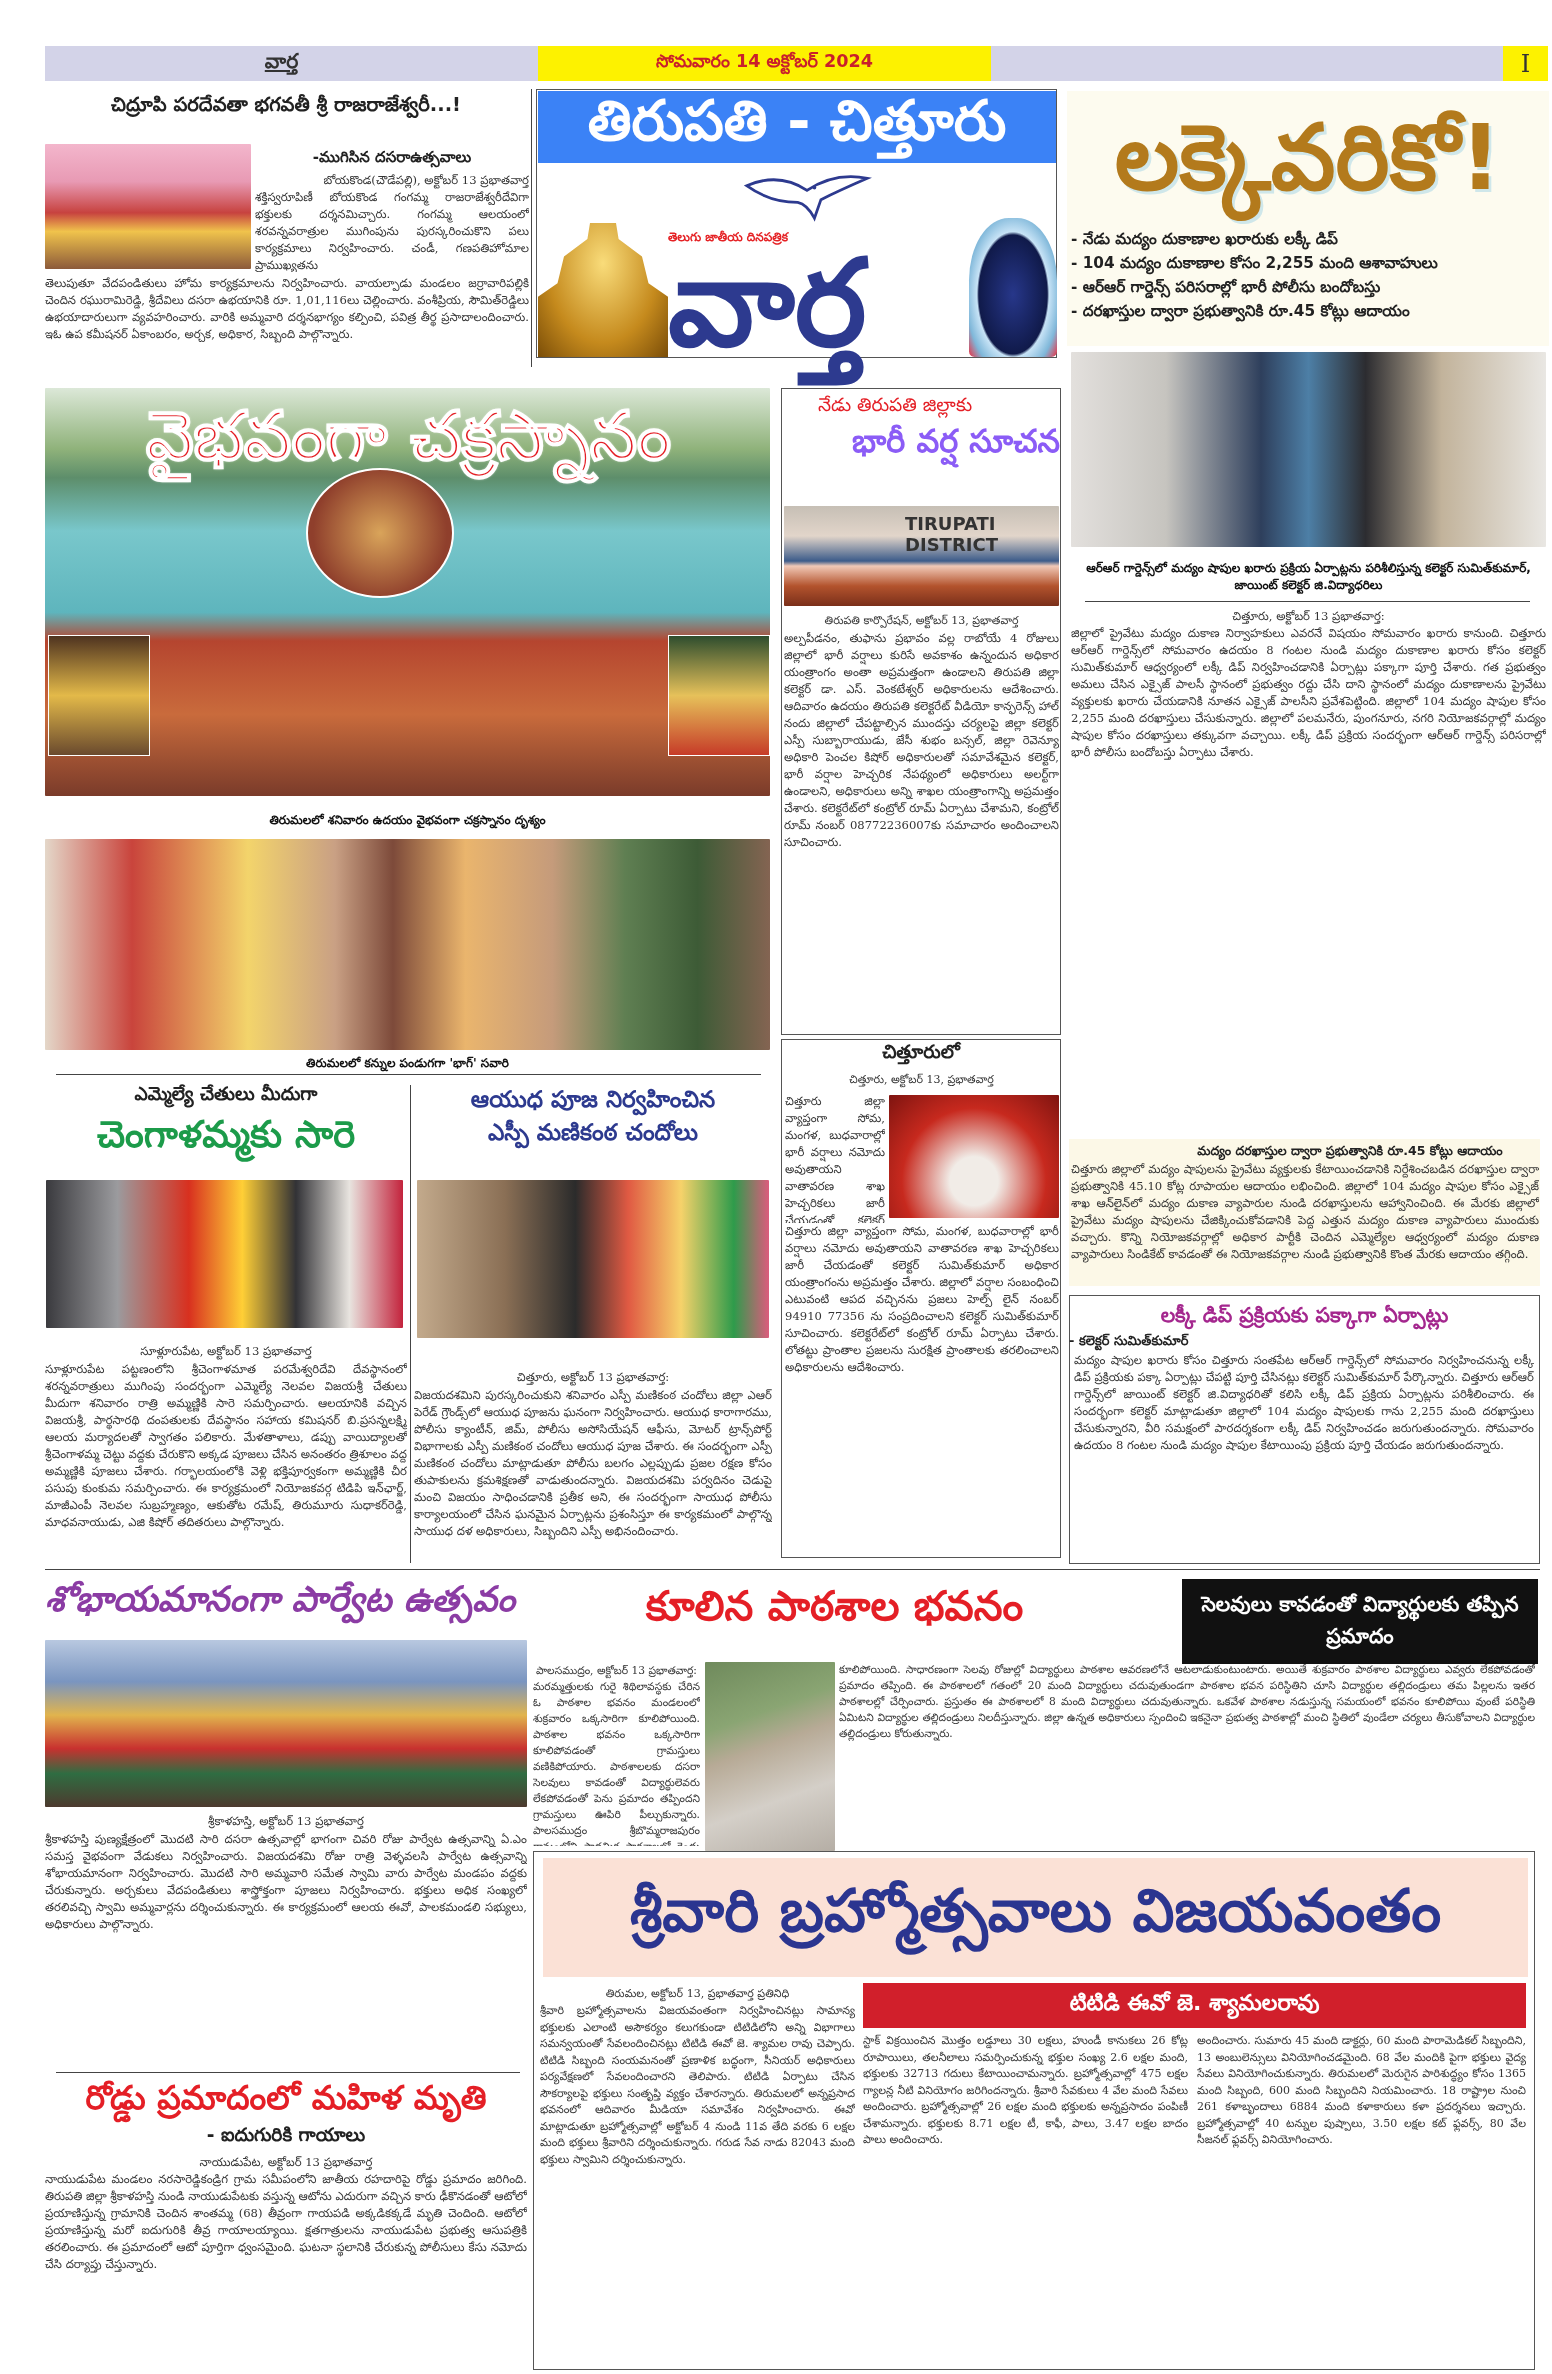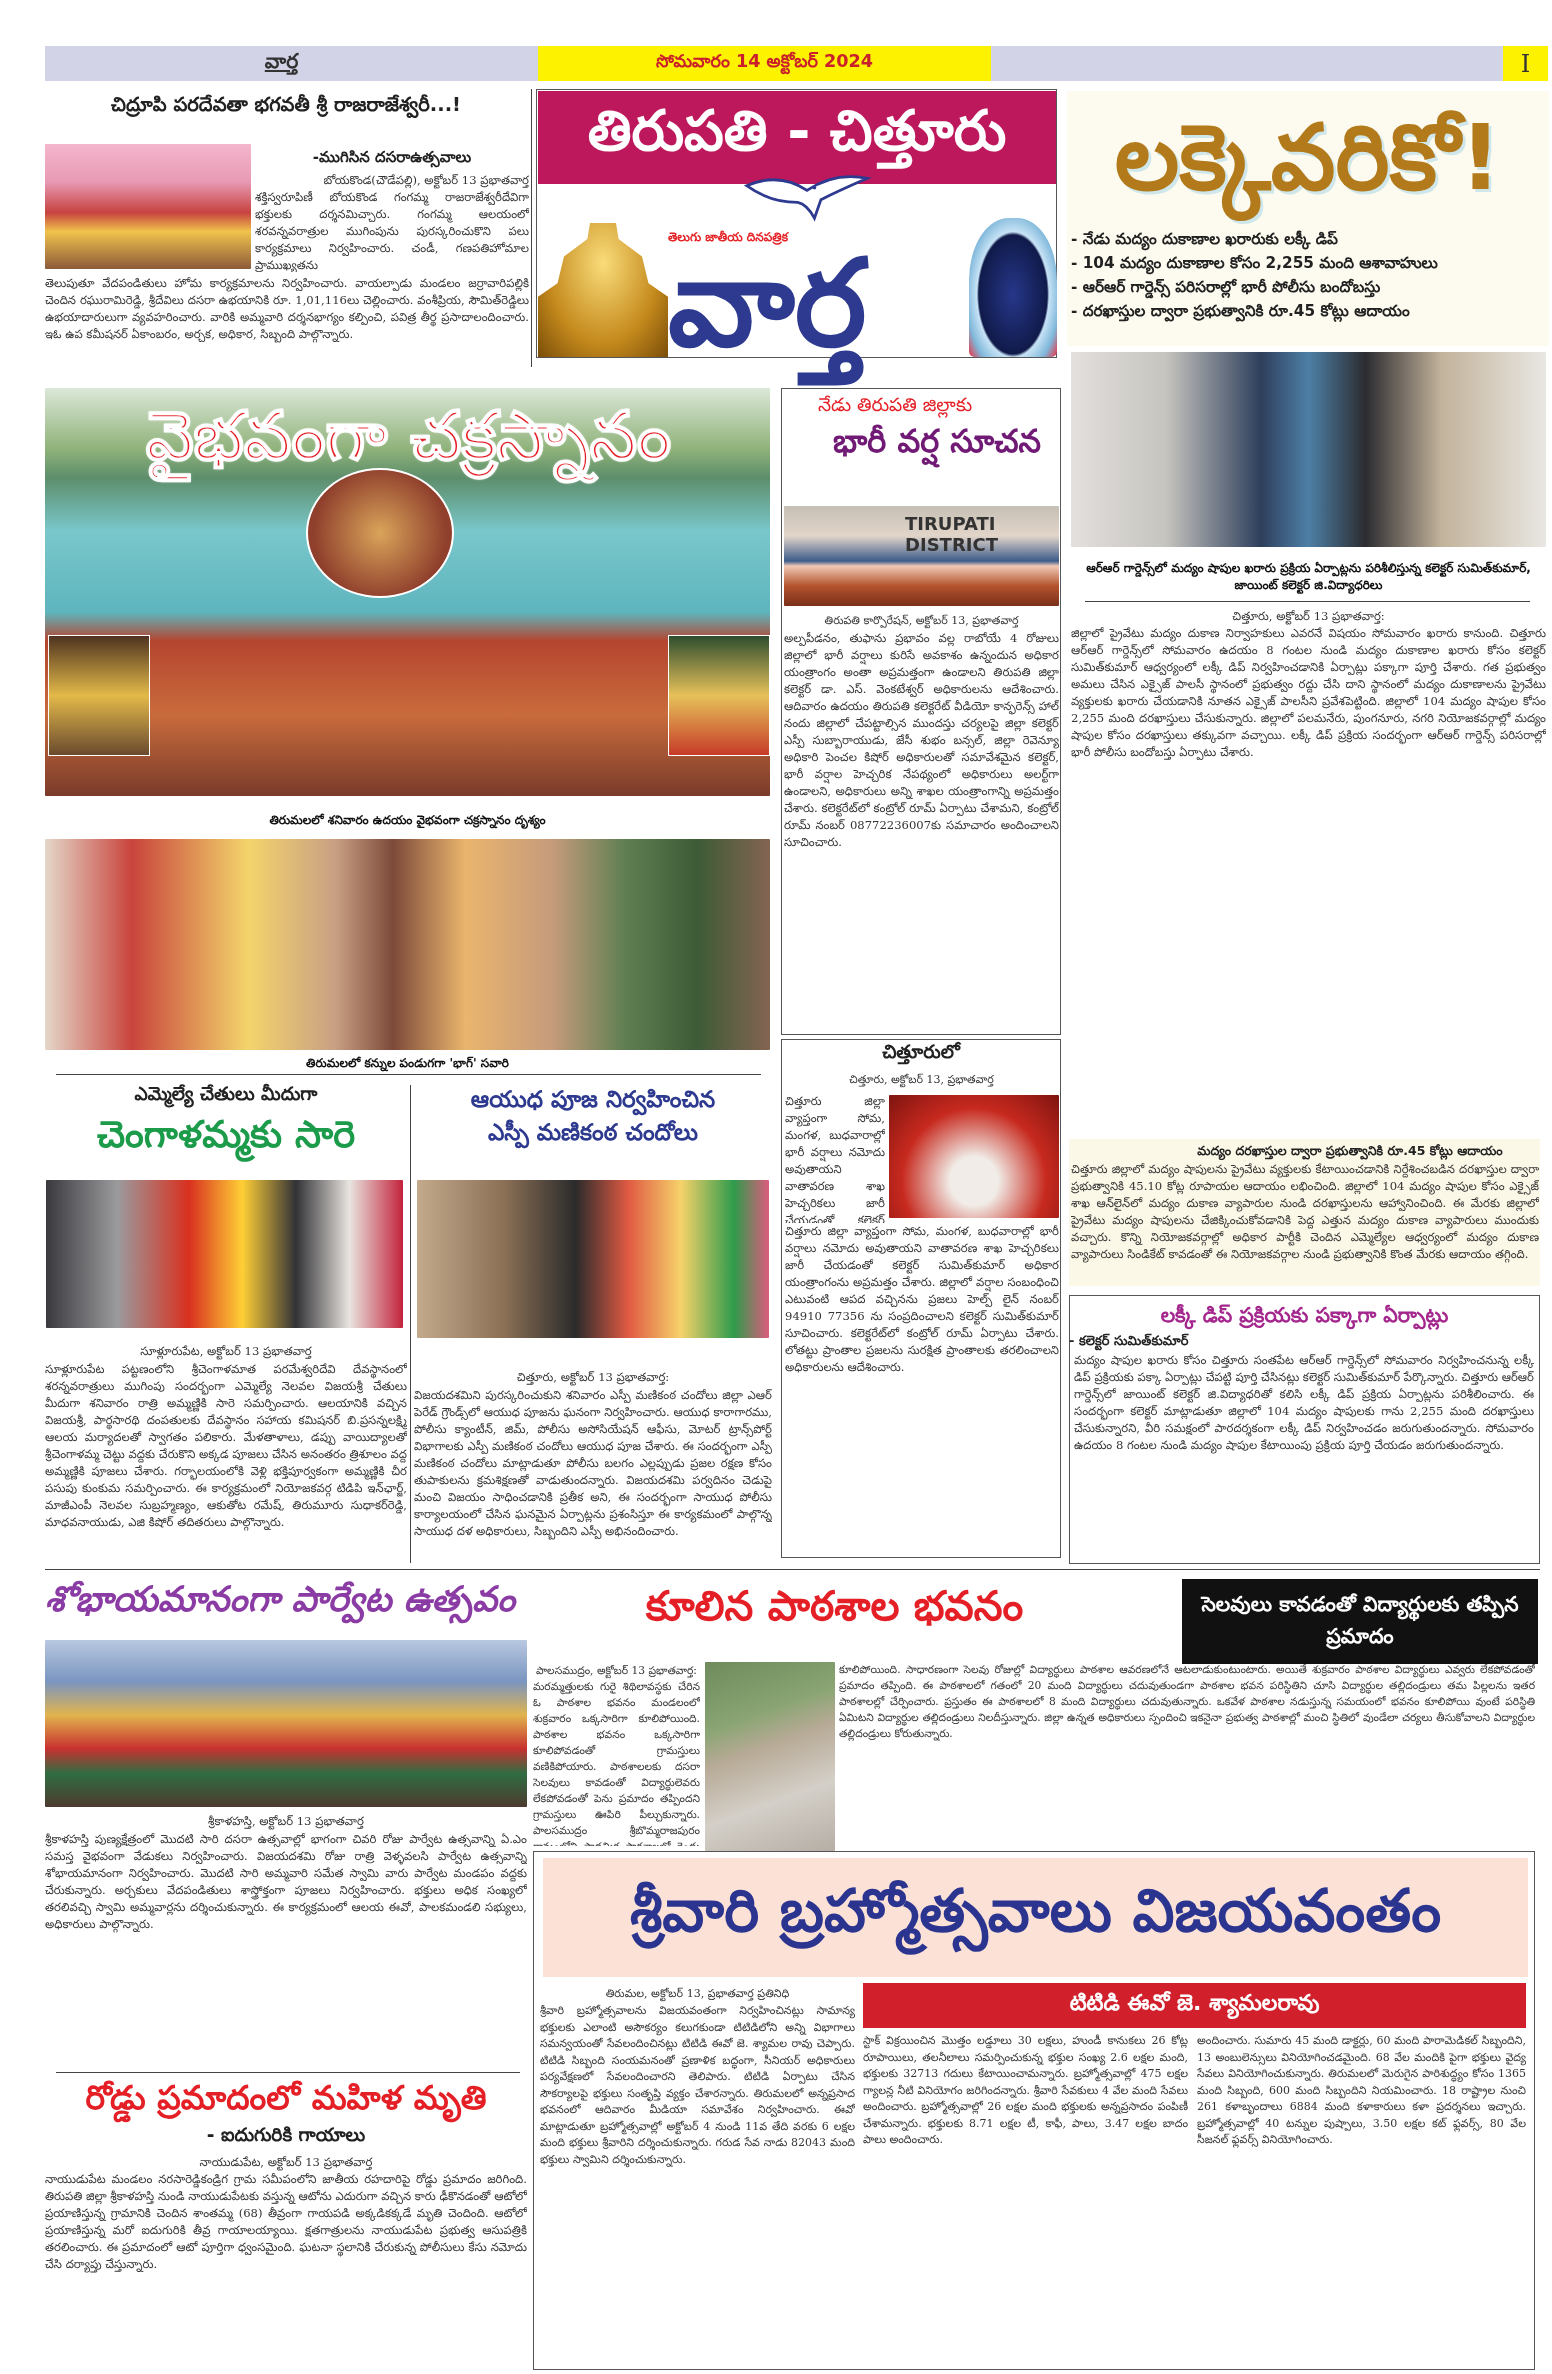--- a/index.html
+++ b/index.html
@@ -11,21 +11,21 @@
 .photo{overflow:hidden;border-radius:0.9px}
 .rule{background:#444;height:1.4px}
 .vrule{background:#444;width:1.4px}
 
 #strip{left:45px;top:46px;width:1503px;height:35px;background:#d3d3e8}
 #strip-logo{left:45px;top:46px;width:473px;height:35px;display:flex;align-items:center;justify-content:center;font-weight:bold;font-size:20.4px;color:#333;text-decoration:underline}
 #strip-date{left:538px;top:46px;width:453px;height:35px;background:#fdf200;display:flex;align-items:center;justify-content:center;color:#c9202b;font-weight:bold;font-size:17.6px}
 #strip-page{left:1503px;top:46px;width:45px;height:35px;background:#fdf200;display:flex;align-items:center;justify-content:center;font-family:"DejaVu Serif",serif;font-size:24px;color:#333}
 
 #mast{left:536px;top:89px;width:521px;height:269px;border:1.9px solid #555;background:#fff}
-#mast-red{left:538px;top:91px;width:518px;height:93px;background:#be185d;display:flex;align-items:center;justify-content:center;color:#fff;font-weight:bold;font-size:56px}
+#mast-red{left:538px;top:91px;width:518px;height:72px;background:#3b82f6;display:flex;align-items:center;justify-content:center;color:#fff;font-weight:bold;font-size:56px}
 #mast-sub{left:668px;top:230px;width:204px;color:#e52225;font-size:12px;font-weight:bold}
 #mast-logo{left:668px;top:243px;width:297px;color:#2d3a8f;font-weight:bold;font-size:121px;line-height:121px}
 .dove{left:742px;top:167px}
 .temple{left:538px;top:223px;width:130px;height:134px;background:radial-gradient(ellipse at 50% 30%,#f9dc7a,#c58a1d 60%,#7a4d08);clip-path:polygon(40% 0,60% 0,62% 12%,80% 25%,85% 45%,100% 55%,100% 100%,0 100%,0 55%,15% 45%,20% 25%,38% 12%)}
 .deity{left:969px;top:218px;width:88px;height:139px;background:radial-gradient(ellipse at 50% 55%,#27378a,#101a4a 55%,#c7e3f6 58%,#7fb7d9 75%,#e23b4f 90%);border-radius:45% 45% 5.6px 5.6px}
 
 #luck-bg{left:1067px;top:91px;width:482px;height:255px;background:#fdfbef}
 #luck-title{left:1067px;top:93px;width:482px;text-align:center;color:#b37a1c;font-weight:bold;font-size:91px;line-height:130px;text-shadow:2.8px 2.8px 0 #cfe7ea}
 .bullets{left:1071px;top:227px;width:473px}
 .bullets div{font-weight:bold;font-size:15.3px;line-height:24px;color:#222;white-space:nowrap}
@@ -35,21 +35,21 @@
 #tl-sub{left:255px;top:148px;width:274px;text-align:center;font-weight:bold;font-size:15px}
 
 #ch-photo{left:45px;top:388px;width:725px;height:408px;background:linear-gradient(180deg,#dce8d8 0%,#8fb27a 15%,#5d8e6b 22%,#79c7cb 35%,#5eb5bd 55%,#b5452f 62%,#c96b3c 80%,#7a3b2a 100%)}
 #ch-title{left:56px;top:385px;width:705px;text-align:center;color:#e41f26;font-weight:bold;font-size:67px;line-height:102px;-webkit-text-stroke:1.9px #fff;text-shadow:0 0 2.8px #fff}
 #ch-inset{left:306px;top:468px;width:148px;height:130px;border-radius:50%;border:2.8px solid #fff;background:radial-gradient(circle,#d9a45a,#8f3f2c 70%)}
 .ch-small{width:102px;height:121px;border:1.9px solid #fff}
 #bag-photo{left:45px;top:839px;width:725px;height:211px;background:linear-gradient(90deg,#e4d7c9 0%,#c9443c 12%,#f3d46b 28%,#c9a084 40%,#7d4a3a 48%,#eab56d 58%,#c59b7b 70%,#5f7f52 80%,#3d5b36 90%,#846452 100%)}
 
 #rain-box{left:781px;top:388px;width:280px;height:647px;border:1.4px solid #555}
 #rain-k{left:781px;top:394px;width:228px;text-align:center;color:#e41f26;font-weight:normal;font-size:18.6px}
-#rain-h{left:797px;top:422px;width:280px;text-align:center;color:#701a75;font-weight:bold;font-size:32px}
+#rain-h{left:816px;top:422px;width:280px;text-align:center;color:#8b5cf6;font-weight:bold;font-size:32px}
 #rain-photo{left:784px;top:506px;width:275px;height:100px;background:linear-gradient(180deg,#c6bfb5 0%,#e2d5ca 30%,#3d5c8a 55%,#f1c9b7 60%,#b3532d 80%,#7a2f1a 100%)}
 #chittoor-box{left:781px;top:1039px;width:280px;height:519px;border:1.4px solid #555}
 #chittoor-h{left:781px;top:1041px;width:280px;text-align:center;font-weight:bold;font-size:18.6px}
 #coll-photo{left:889px;top:1095px;width:170px;height:123px;background:radial-gradient(ellipse at 50% 70%,#f1ece7 20%,#c7291e 60%,#7e1410 100%)}
 
 #rr-photo{left:1071px;top:352px;width:475px;height:195px;background:linear-gradient(90deg,#e3e0dd 0%,#c6c4bf 20%,#2e3f5c 40%,#4d7fa6 50%,#2c2c30 62%,#c2b39b 78%,#e9e7e3 100%)}
 #rr-cap{left:1071px;top:561px;width:475px}
 #lq-box{left:1069px;top:1295px;width:471px;height:269px;border:1.4px solid #555}
 #lq-h{left:1069px;top:1303px;width:471px;text-align:center;color:#a4278e;font-weight:bold;font-size:20.4px}
 #lq-sub{left:1069px;top:1333px;width:471px;text-align:left;font-weight:bold;font-size:13px}

